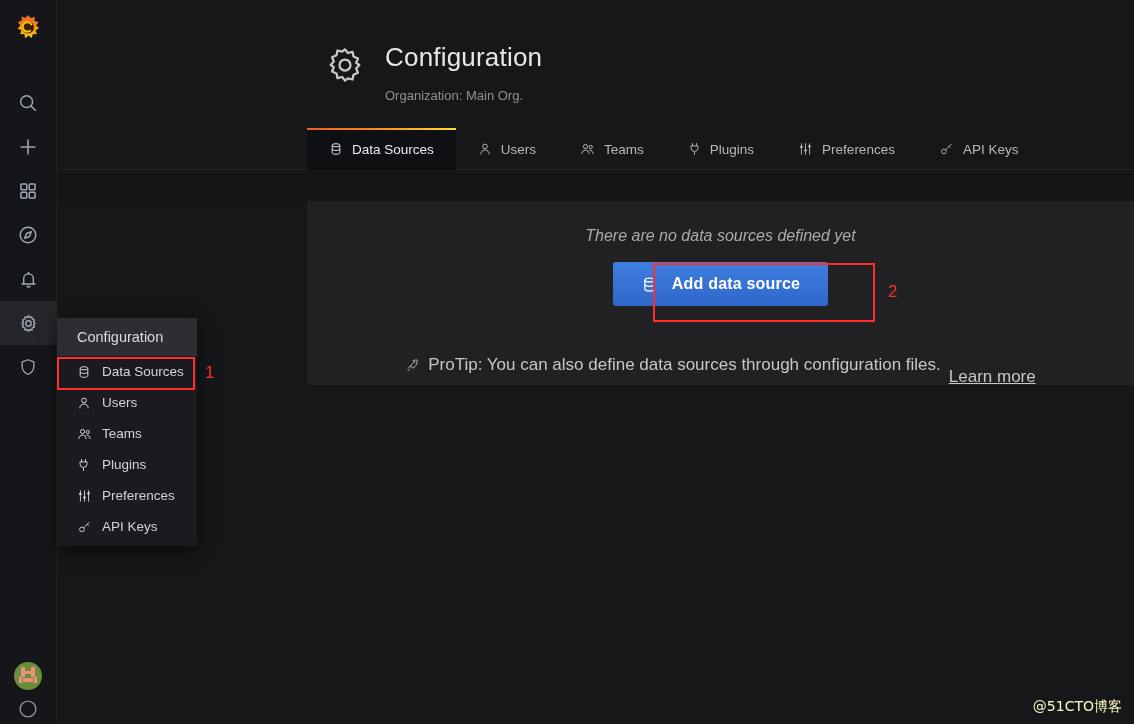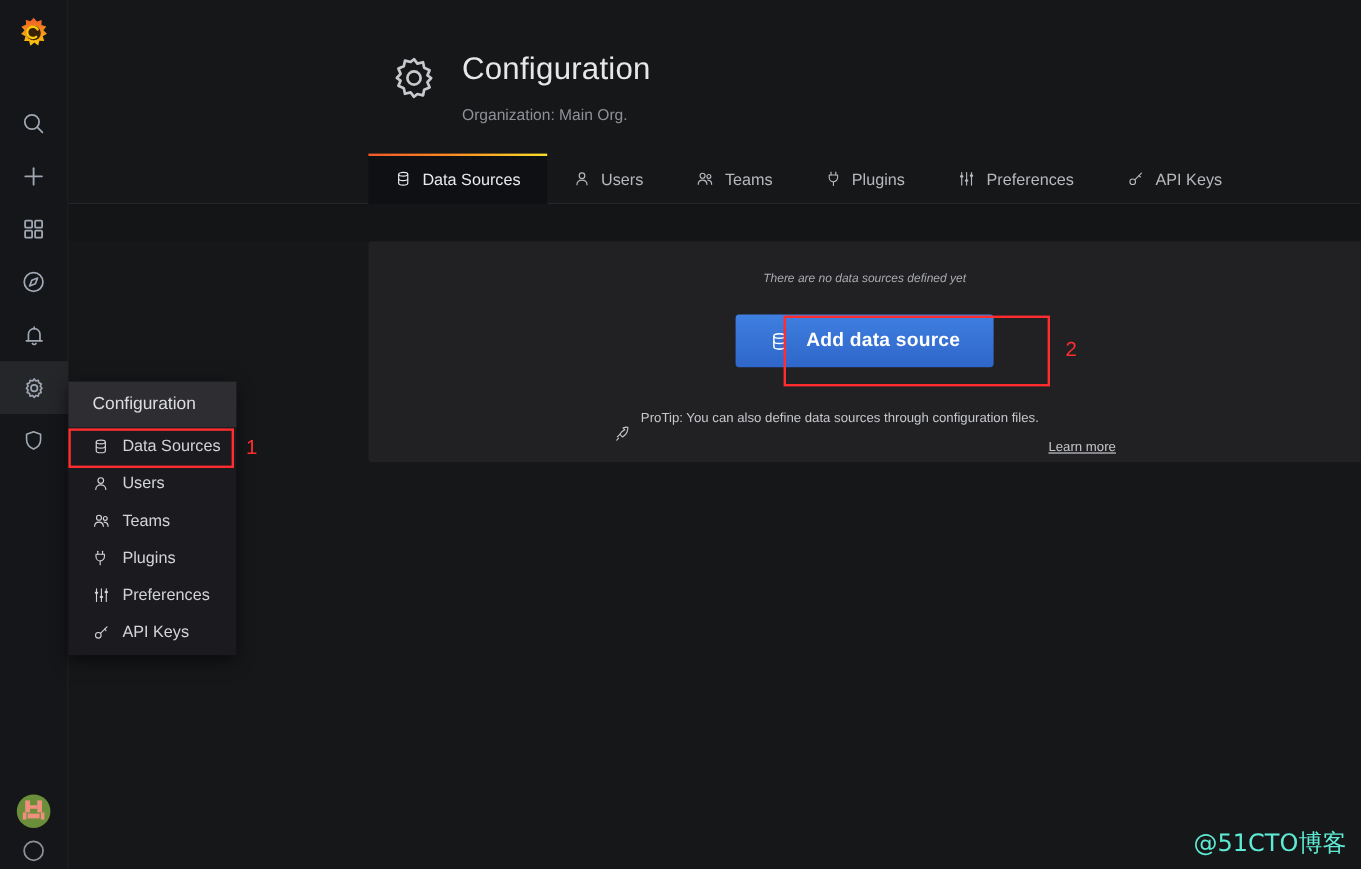--- a/index.html
+++ b/index.html
@@ -78,38 +78,38 @@
     position:absolute; left:57px; top:170px; right:0; height:31px;
     background:#141517;
   }
   #panel {
     position:absolute; left:307px; top:201px; right:0; height:184px;
     background:#212124;
     border-radius:3px 0 0 3px;
   }
   #empty-msg {
     position:absolute; top:26px; left:0; right:0; text-align:center;
-    font-style:italic; font-size:10px; color:#a9abb0;
+    font-style:italic; font-size:16px; color:#a9abb0;
   }
   #add-btn-row {
     position:absolute; top:61px; left:0; right:0;
     display:flex; justify-content:center;
   }
   #add-btn {
     display:inline-flex; align-items:center; gap:14px;
     background:linear-gradient(180deg,#3e7fe0 0%,#2f66c9 100%);
     color:#fff; font-size:16px; font-weight:bold;
     padding:13px 28px; border:none; border-radius:3px;
     cursor:pointer; letter-spacing:.2px;
   }
   #add-btn .bicon { display:flex; align-items:center; }
   #protip {
     position:absolute; top:142px; left:0; right:0;
-    display:flex; justify-content:center; gap:8px;
-    font-size:11px; color:#c5c7ca;
+    display:flex; align-items:center; justify-content:center; gap:8px;
+    font-size:17px; color:#c5c7ca;
   }
   #protip .rocket { color:#c5c7ca; display:flex; align-items:center; }
   #protip a { color:#c5c7ca; text-decoration:underline;margin-top:24px; }
 
   
   #flyout {
     position:absolute; left:57px; top:318px; width:140px;
     background:#1b1b1f; z-index:50;
     box-shadow:0 4px 14px rgba(0,0,0,.6);
   }
@@ -130,21 +130,21 @@
   .anno-num {
     position:absolute; color:#ff2d2d; font-size:17px; z-index:60;
     font-family:"Liberation Sans", sans-serif;
   }
   #anno-num-1 { left:205px; top:363px; }
   #anno-num-2 { left:888px; top:282px; }
 
   
   #watermark {
     position:absolute; right:12px; bottom:8px;
-    font-size:20px; color:#5eead4;
+    font-size:14px; color:#fef9c3;
     font-family:"DejaVu Sans", sans-serif;
   }
 </style>
 </head>
 <body>
 
 <div id="sidebar">
 
   <div id="logo-slot">
     <svg width="30" height="30" viewBox="0 0 32 32" aria-hidden="true">

